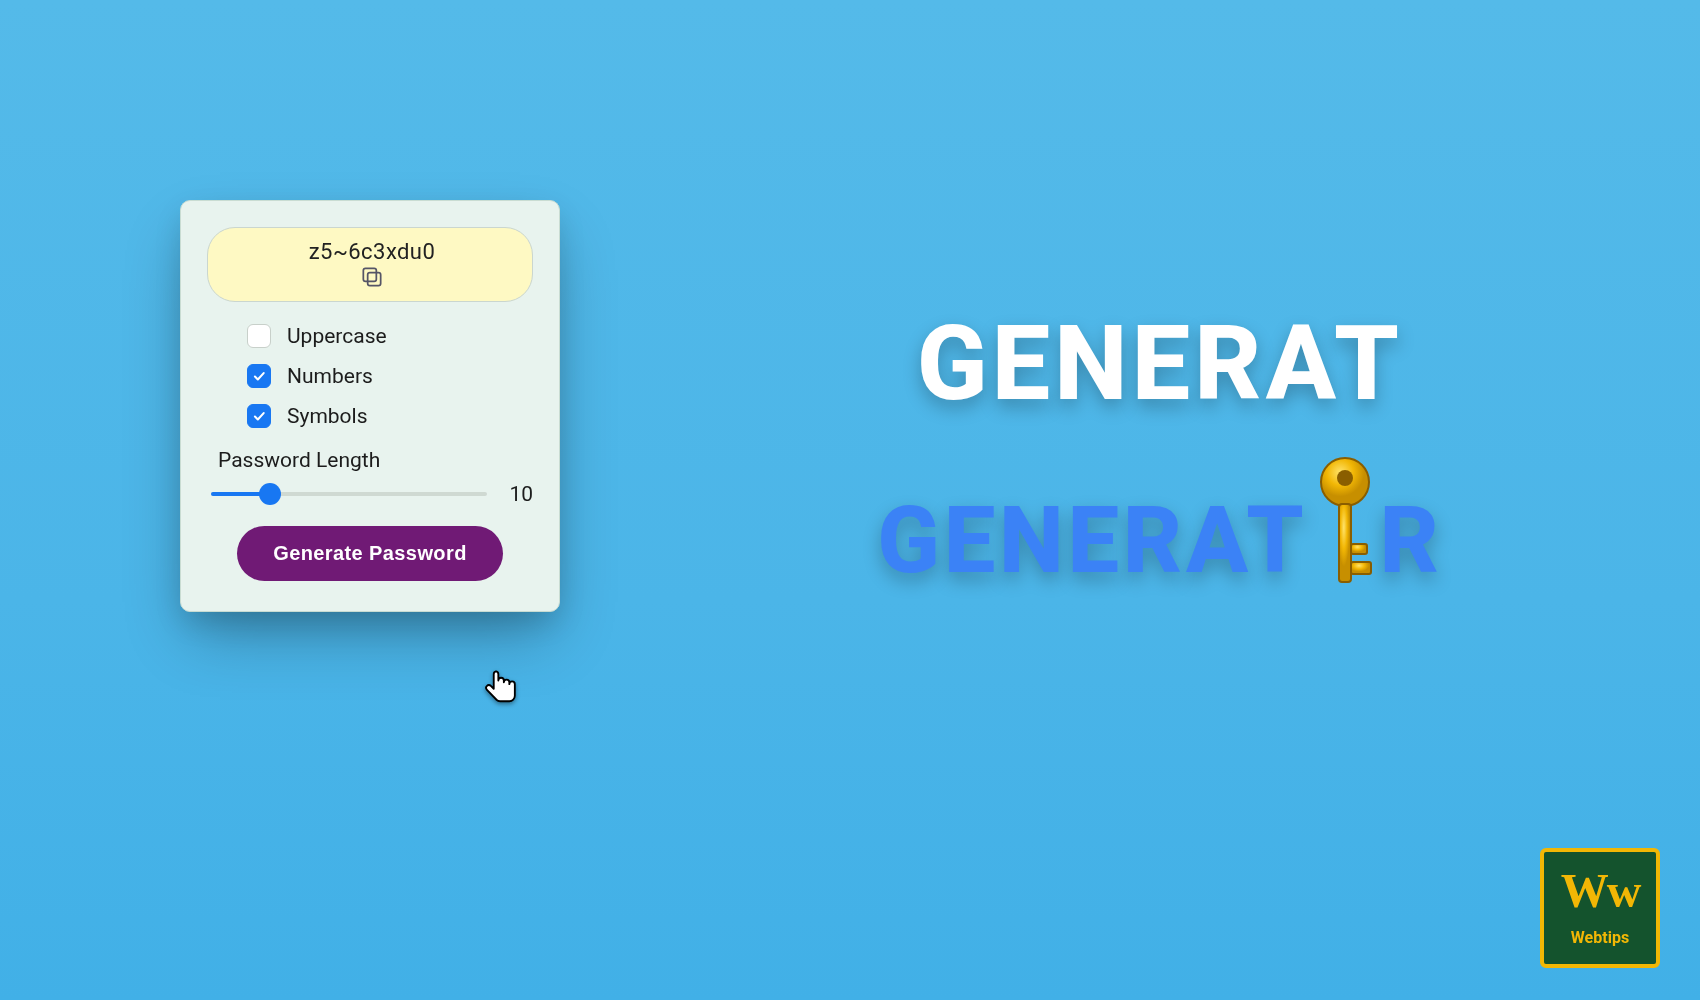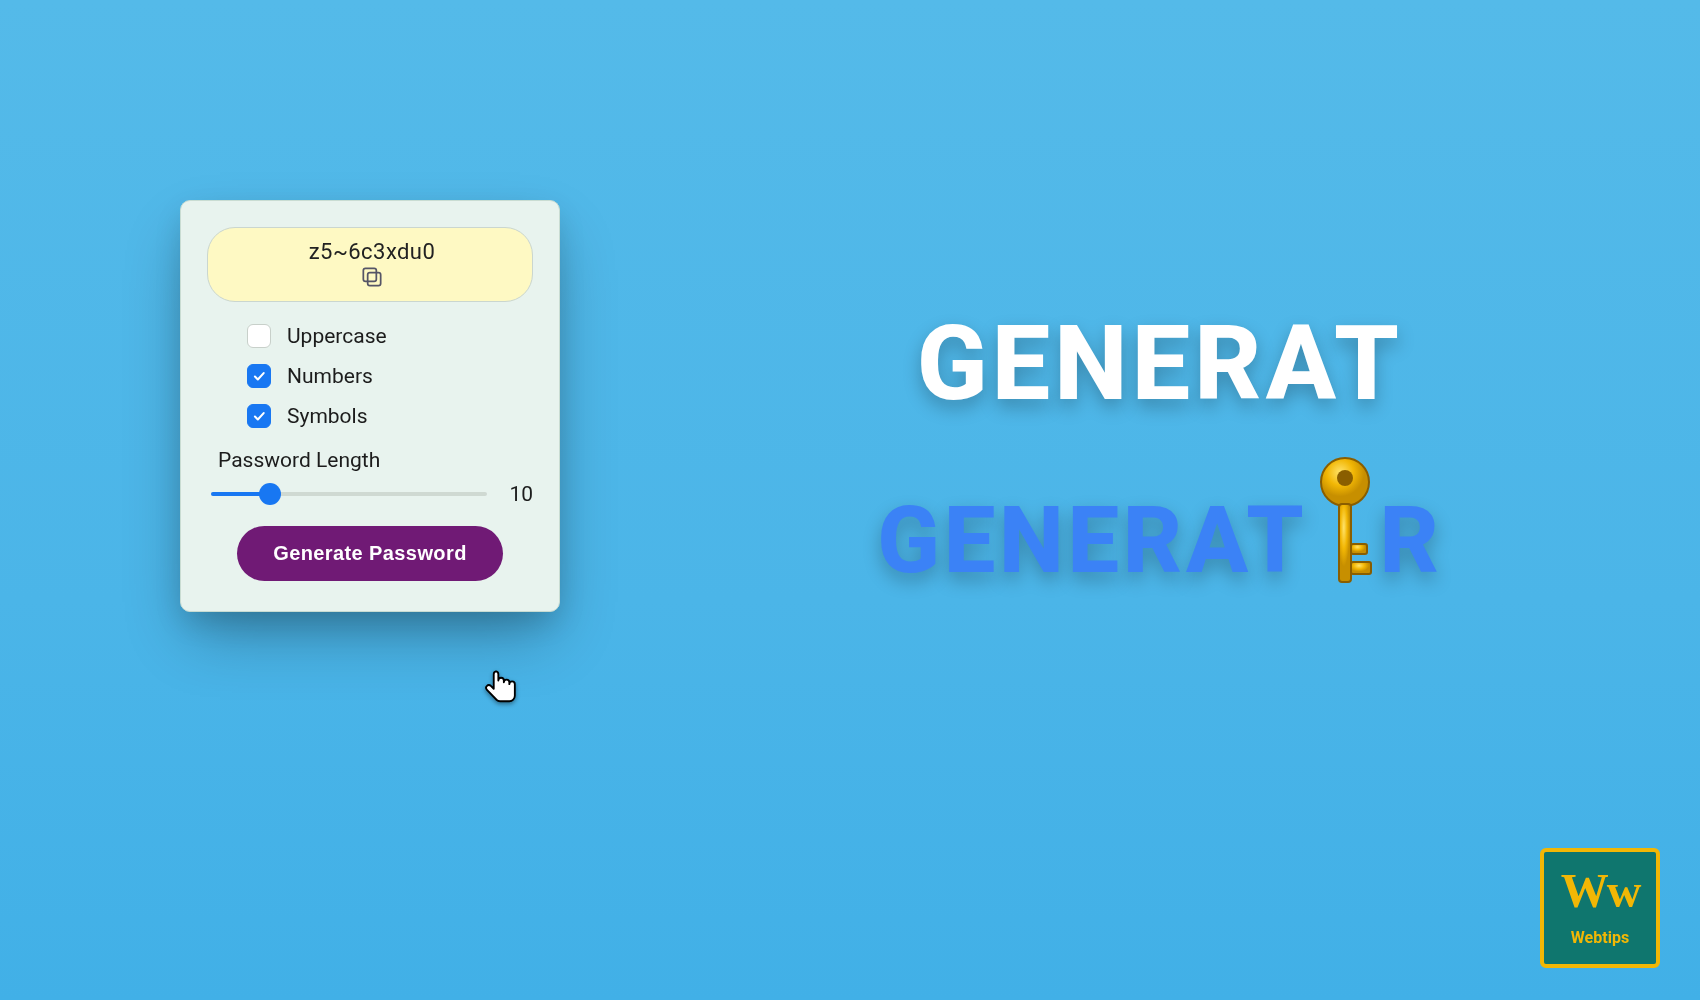--- a/index.html
+++ b/index.html
@@ -61,21 +61,21 @@
   }
   .hero-line{display:block; letter-spacing:.04em;}
   .l1{color:#F2B705;font-size:110px;line-height:1;}
   .l2{color:#fff;font-size:104px;line-height:1;margin-top:42px;}
   .l3{color:#3b82f6;font-size:92px;line-height:1.2;margin-top:40px;position:relative;display:flex;align-items:flex-end;justify-content:center;gap:8px;}
   .key-glyph{display:inline-flex;align-items:center;margin:0 -6px 0 -4px;vertical-align:middle;}
   .key-glyph svg{width:66px;height:140px;}
   
   .badge{
     position:absolute;right:40px;bottom:32px;width:120px;height:120px;border-radius:6px;
-    background:#0f766e;border:4px solid #F2B705;display:flex;flex-direction:column;align-items:center;justify-content:center;
+    background:#14532d;border:4px solid #F2B705;display:flex;flex-direction:column;align-items:center;justify-content:center;
   }
   .badge .ww{color:#F2B705;font-weight:800;font-size:48px;letter-spacing:-2px;font-family:Georgia,serif;line-height:.9;}
   .badge .sub{color:#F2B705;font-weight:700;font-size:16px;margin-top:15px;}
 </style>
 </head>
 <body>
 
 <div class="card">
   <div class="pw-field">
     <span>z5~6c3xdu0</span>

